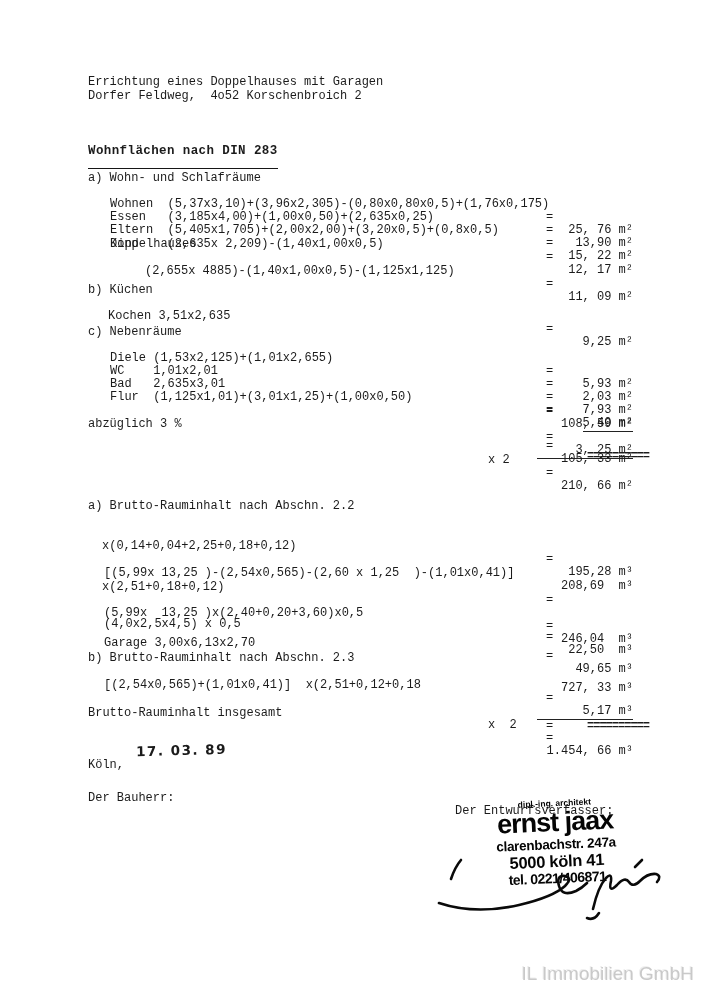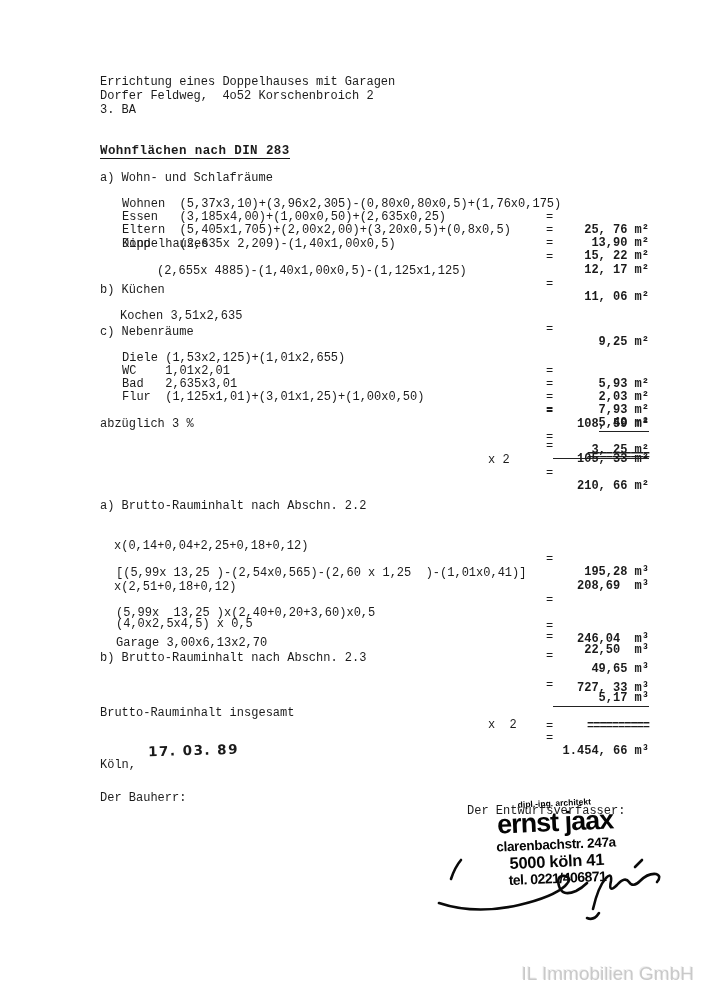--- a/index.html
+++ b/index.html
@@ -3,27 +3,27 @@
 <meta charset="utf-8">
 <style>
   html,body{margin:0;padding:0;}
   body{
     width:707px;height:1000px;background:#ffffff;position:relative;
     font-family:"Liberation Mono","DejaVu Sans Mono",monospace;
     color:#1b1b1b;overflow:hidden;
   }
   .page{position:absolute;inset:0;background:#fff;}
   .row{position:absolute;left:0;width:707px;height:14px;font-size:12px;line-height:13px;white-space:pre;}
-  .l{position:absolute;white-space:pre;margin-left:12px;}
+  .l{position:absolute;white-space:pre;}
   .eq{position:absolute;left:546px;}
-  .v{position:absolute;right:58px;text-align:right;white-space:pre;font-weight:bold;}
+  .v{position:absolute;right:74px;text-align:right;white-space:pre;}
   .x2{position:absolute;left:488px;text-align:right;}
   .ul{border-bottom:1.4px solid #222;padding-bottom:1px;}
   .wide{min-width:96px;display:inline-block;text-align:right;}
-  .heading{font-weight:bold;font-size:12.5px;letter-spacing:.4px;border-bottom:1.6px solid #161616;padding-bottom:0;}
+  .heading{font-weight:bold;font-size:12.5px;letter-spacing:.4px;border-bottom:1.6px solid #161616;padding-bottom:10px;}
   .rule{position:absolute;right:58px;letter-spacing:-1px;font-weight:bold;}
   .date-stamp{
     font-family:"DejaVu Sans",sans-serif;font-size:13.5px;font-weight:bold;
     letter-spacing:1.5px;transform:rotate(-1.5deg);display:inline-block;margin-left:10px;
   }
   .stamp{
     position:absolute;left:452px;top:799px;width:208px;text-align:center;
     font-family:"Liberation Sans","DejaVu Sans",sans-serif;font-weight:bold;color:#050505;
     transform:rotate(-2.5deg);
   }
@@ -39,21 +39,20 @@
     color:#c9c9c9;text-shadow:-1px -1px 0 #efefef;
   }
 </style>
 </head>
 <body>
 
 <div class="page">
 
   <div class="row" style="top:76px"><span class="l" style="left:88px">Errichtung eines Doppelhauses mit Garagen</span></div>
   <div class="row" style="top:90px"><span class="l" style="left:88px">Dorfer Feldweg,  4o52 Korschenbroich 2</span></div>
-  <div class="row" style="top:104px"><span class="l" style="left:88px">3. BA</span></div>
 
   <div class="row" style="top:145px"><span class="l heading" style="left:88px">Wohnflächen nach DIN 283</span></div>
 
   <div class="row" style="top:172px"><span class="l" style="left:88px">a) Wohn- und Schlafräume</span></div>
 
   <div class="row" style="top:185px">
     <span class="l" style="left:110px">Wohnen  (5,37x3,10)+(3,96x2,305)-(0,80x0,80x0,5)+(1,76x0,175)</span>
     <span class="eq">=</span>
     <span class="v">25, 76 m²</span>
   </div>
@@ -69,21 +68,21 @@
   </div>
   <div class="row" style="top:225px">
     <span class="l" style="left:110px">Kind    (2,635x 2,209)-(1,40x1,00x0,5)</span>
     <span class="eq">=</span>
     <span class="v">12, 17 m²</span>
   </div>
   <div class="row" style="top:238px"><span class="l" style="left:110px">Doppelhauses</span></div>
   <div class="row" style="top:252px">
     <span class="l" style="left:145px">(2,655x 4885)-(1,40x1,00x0,5)-(1,125x1,125)</span>
     <span class="eq">=</span>
-    <span class="v">11, 06 m²</span>
+    <span class="v">11, 09 m²</span>
   </div>
 
   <div class="row" style="top:284px"><span class="l" style="left:88px">b) Küchen</span></div>
   <div class="row" style="top:297px">
     <span class="l" style="left:108px">Kochen 3,51x2,635</span>
     <span class="eq">=</span>
     <span class="v">9,25 m²</span>
   </div>
 
   <div class="row" style="top:326px"><span class="l" style="left:88px">c) Nebenräume</span></div>
@@ -154,20 +153,21 @@
     <span class="v">22,50  m³</span>
   </div>
   <div class="row" style="top:624px">
     <span class="l" style="left:104px">Garage 3,00x6,13x2,70</span>
     <span class="eq">=</span>
     <span class="v">49,65 m³</span>
   </div>
 
   <div class="row" style="top:652px"><span class="l" style="left:88px">b) Brutto-Rauminhalt nach Abschn. 2.3</span></div>
   <div class="row" style="top:666px">
+    <span class="l" style="left:104px">[(2,54x0,565)+(1,01x0,41)]  x(2,51+0,12+0,18</span>
     <span class="eq">=</span>
     <span class="v ul wide">5,17 m³</span>
   </div>
   <div class="row" style="top:682px"><span class="v">727, 33 m³</span></div>
 
   <div class="row" style="top:694px">
     <span class="l" style="left:88px">Brutto-Rauminhalt insgesamt</span>
     <span class="eq">=</span>
   </div>
   <div class="row" style="top:706px">

